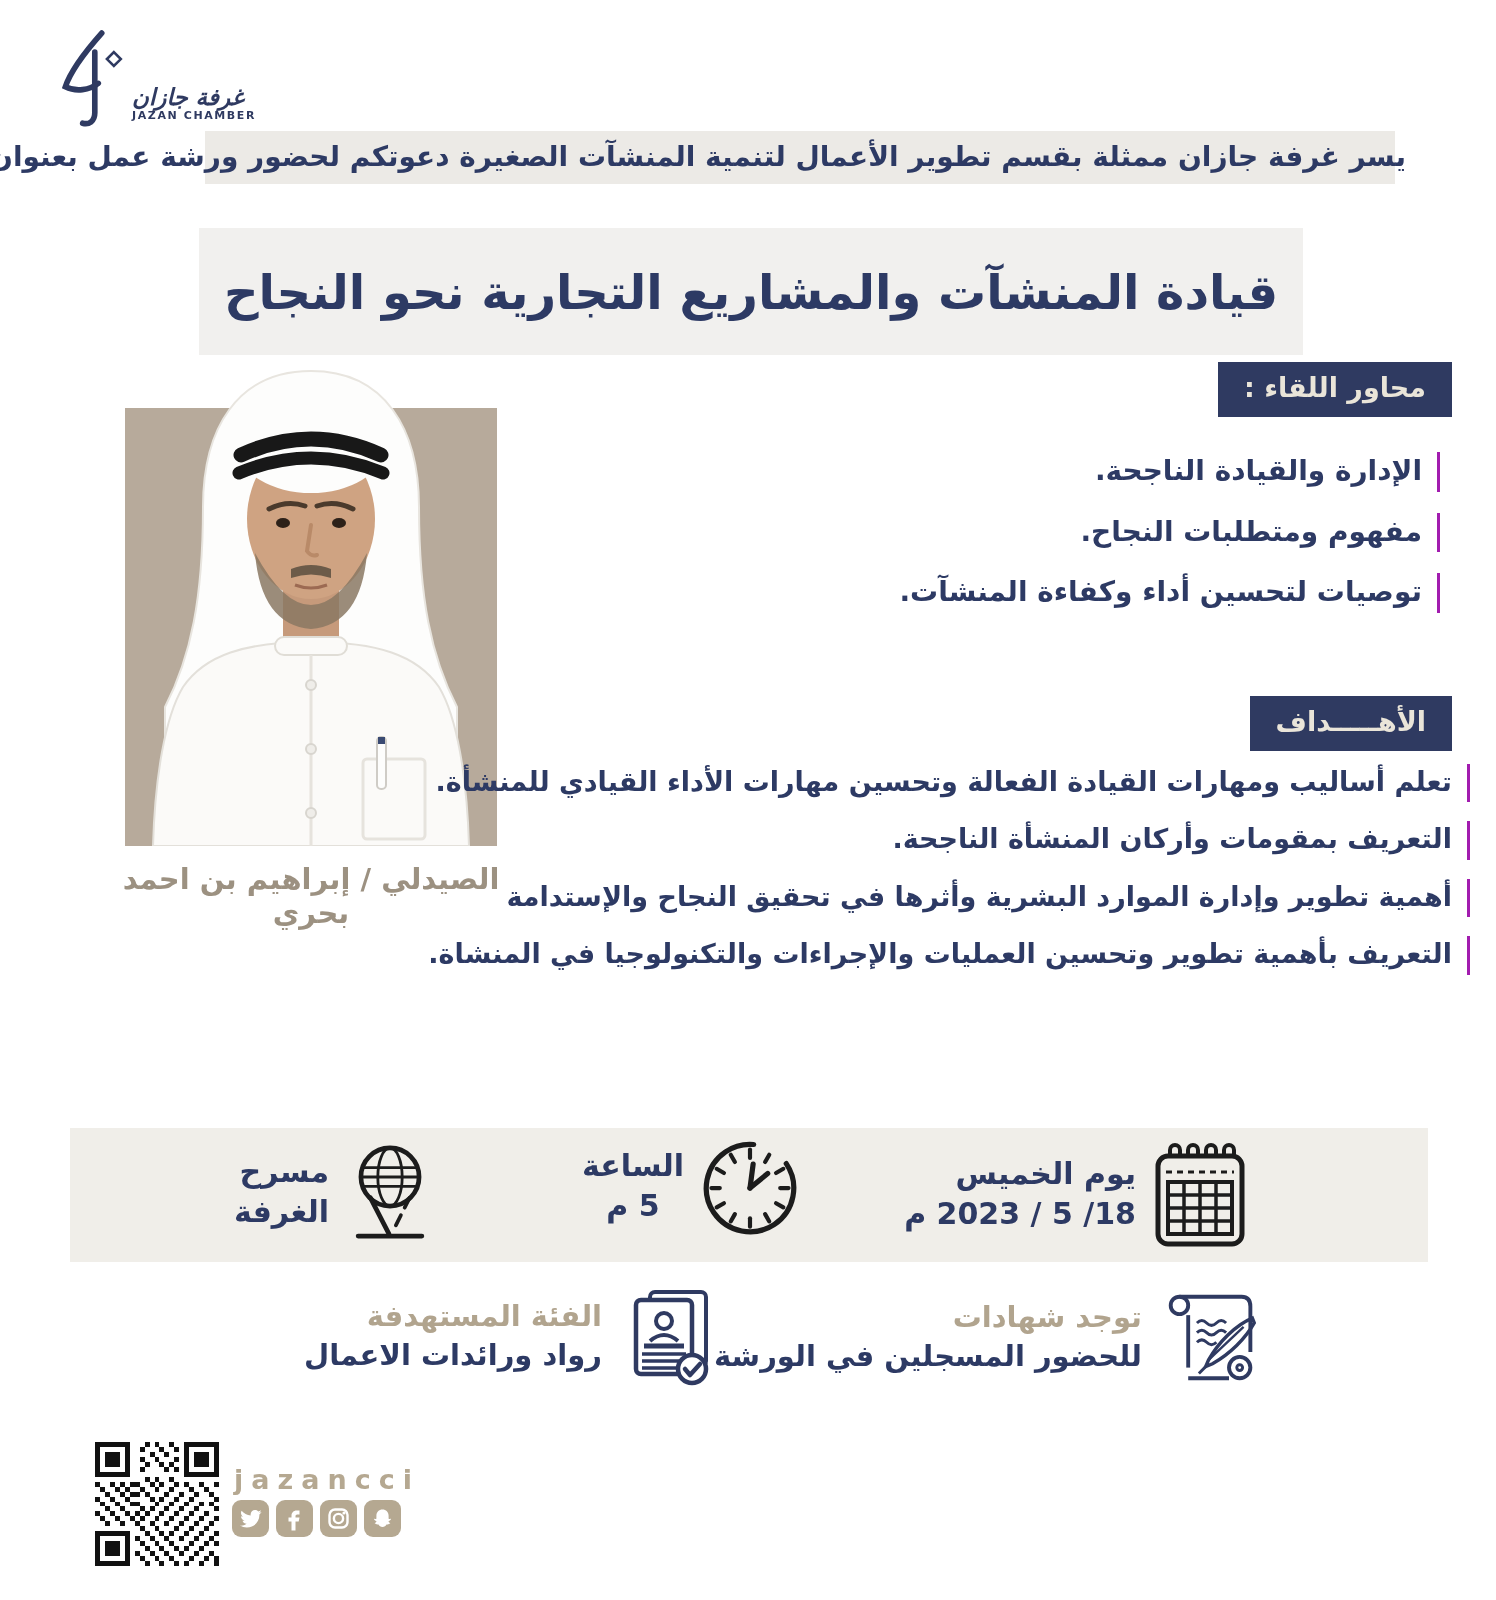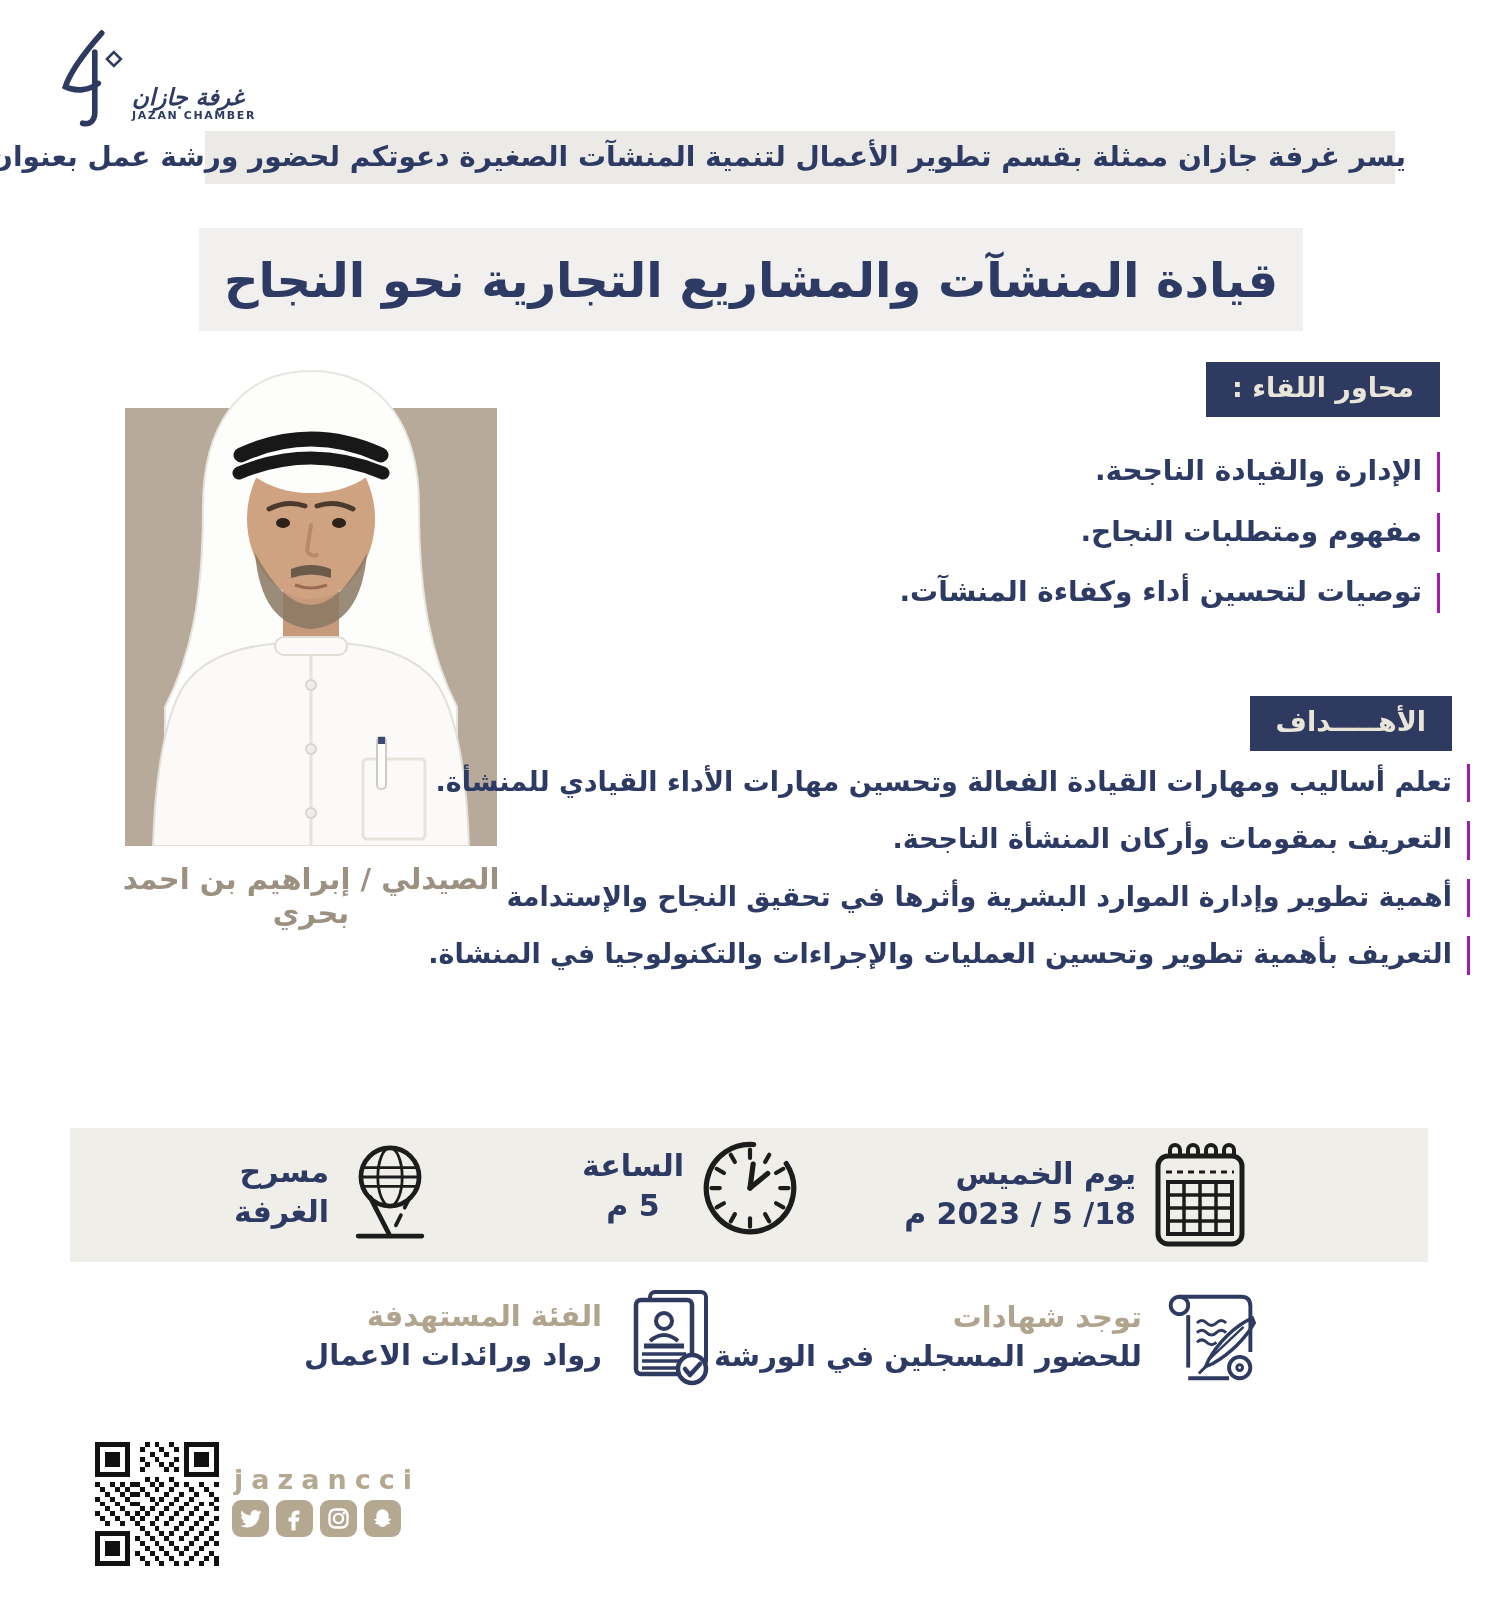--- a/index.html
+++ b/index.html
@@ -8,21 +8,21 @@
   
   .logo{position:absolute;top:24px;left:48px;display:flex;direction:ltr;align-items:flex-end;gap:6px;}
   .logo-text{display:flex;flex-direction:column;align-items:flex-start;padding-bottom:6px;}
   .logo-ar{color:#2F3A61;font-size:23px;font-weight:bold;line-height:1;font-style:italic;}
   .logo-en{color:#2F3A61;font-size:11px;letter-spacing:1.6px;font-weight:bold;}
   
   .intro-highlight{position:absolute;left:205px;top:131px;width:1190px;height:53px;background:#ECEAE6;}
   .intro-text{position:absolute;left:90px;right:90px;top:140px;text-align:center;white-space:nowrap;
               color:#2D3A64;font-size:28px;font-weight:bold;}
   
-  .title-box{position:absolute;left:199px;top:228px;width:1104px;height:103px;background:#F1F0EE;
+  .title-box{position:absolute;left:199px;top:228px;width:1104px;height:127px;background:#F1F0EE;
              display:flex;align-items:center;justify-content:center;}
   .title-box span{color:#2D3A64;font-size:48px;font-weight:bold;white-space:nowrap;}
   
   .sec-head{position:absolute;background:#2F3A61;color:#EAE5D9;font-size:27px;font-weight:bold;
             padding:10px 26px 14px;white-space:nowrap;}
   
   ul.bullets{position:absolute;list-style:none;margin:0;padding:0;}
   ul.bullets li{border-right:3px solid #a21caf;padding:2px 15px 4px 0;margin-bottom:21px;
                 color:#2D3A64;font-size:28px;font-weight:bold;line-height:1.2;white-space:nowrap;}
   ul.bullets.small li{font-size:27px;margin-bottom:19px;}
@@ -96,21 +96,21 @@
     <line x1="186" y1="298" x2="186" y2="489" stroke="#e6e3dd" stroke-width="3"></line>
     <circle cx="186" cy="328" r="5" fill="#efede9" stroke="#d8d5cf" stroke-width="2"></circle>
     <circle cx="186" cy="392" r="5" fill="#efede9" stroke="#d8d5cf" stroke-width="2"></circle>
     <circle cx="186" cy="456" r="5" fill="#efede9" stroke="#d8d5cf" stroke-width="2"></circle>
     <rect x="238" y="402" width="62" height="80" rx="4" fill="none" stroke="#e6e3dd" stroke-width="3"></rect>
     <rect x="252" y="380" width="9" height="52" rx="4" fill="#fdfdfc" stroke="#cfccc6" stroke-width="2"></rect>
     <rect x="253" y="380" width="7" height="7" fill="#3a4a72"></rect>
   </svg>
   <div class="caption">الصيدلي / إبراهيم بن احمد بحري</div>
 
-  <div class="sec-head" style="right:56px;top:362px;">محاور اللقاء :</div>
+  <div class="sec-head" style="right:44px;top:362px;">محاور اللقاء :</div>
   <ul class="bullets" style="right:56px;top:452px;">
     <li>الإدارة والقيادة الناجحة.</li>
     <li>مفهوم ومتطلبات النجاح.</li>
     <li>توصيات لتحسين أداء وكفاءة المنشآت.</li>
   </ul>
 
   <div class="sec-head" style="right:44px;top:696px;">الأهـــــداف</div>
   <ul class="bullets small" style="right:26px;top:764px;">
     <li>تعلم أساليب ومهارات القيادة الفعالة وتحسين مهارات الأداء القيادي للمنشأة.</li>
     <li>التعريف بمقومات وأركان المنشأة الناجحة.</li>

